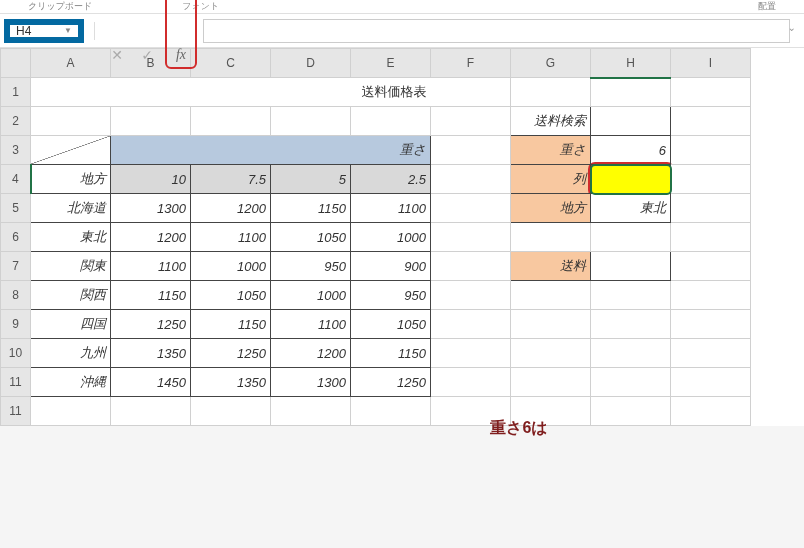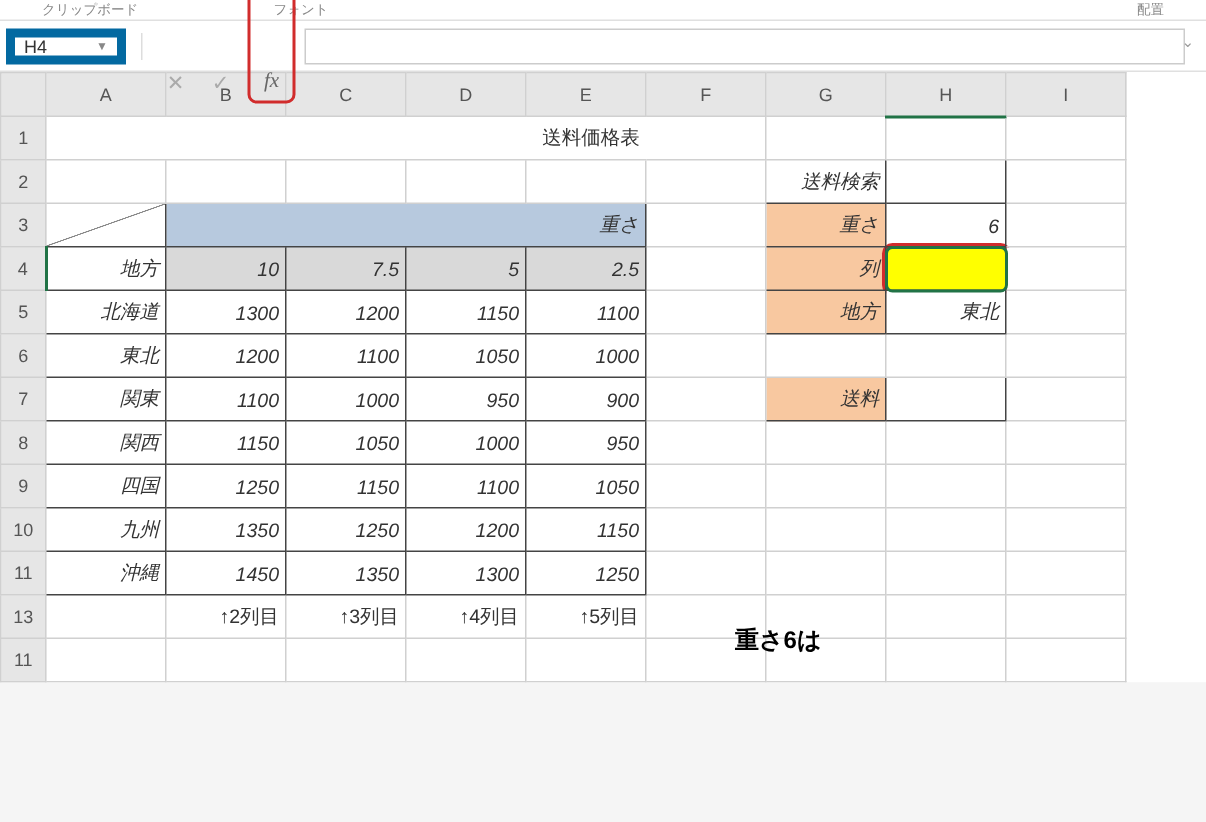--- a/index.html
+++ b/index.html
@@ -160,21 +160,21 @@
   td.yellow { background: #ffff00 !important; }
 
   .red-box {
     outline: 2px solid #d12c2c;
     outline-offset: -1px;
     border-radius: 4px;
   }
 
   .annotation {
     position: absolute;
-    color: #000000;
+    color: #7f1d1d;
     font-size: 16px;
     font-weight: 600;
     line-height: 1.3;
   }
 </style>
 </head>
 <body>
 
 <div class="ribbon-fragment">
   <span>クリップボード</span>
@@ -339,32 +339,20 @@
     <td class="black-border">1350</td>
     <td class="black-border">1300</td>
     <td class="black-border">1250</td>
     <td></td>
     <td></td>
     <td></td>
     <td></td>
   </tr>
 
 
-  <tr>
-    <th class="row-h">13</th>
-    <td></td>
-    <td class="text-left">↑2列目</td>
-    <td class="text-left">↑3列目</td>
-    <td class="text-left">↑4列目</td>
-    <td class="text-left">↑5列目</td>
-    <td></td>
-    <td></td>
-    <td></td>
-    <td></td>
-  </tr>
 
   <tr>
     <th class="row-h">11</th>
     <td></td>
           <td></td>
           <td></td>
           <td></td>
           <td></td>
           <td></td>
           <td></td>

